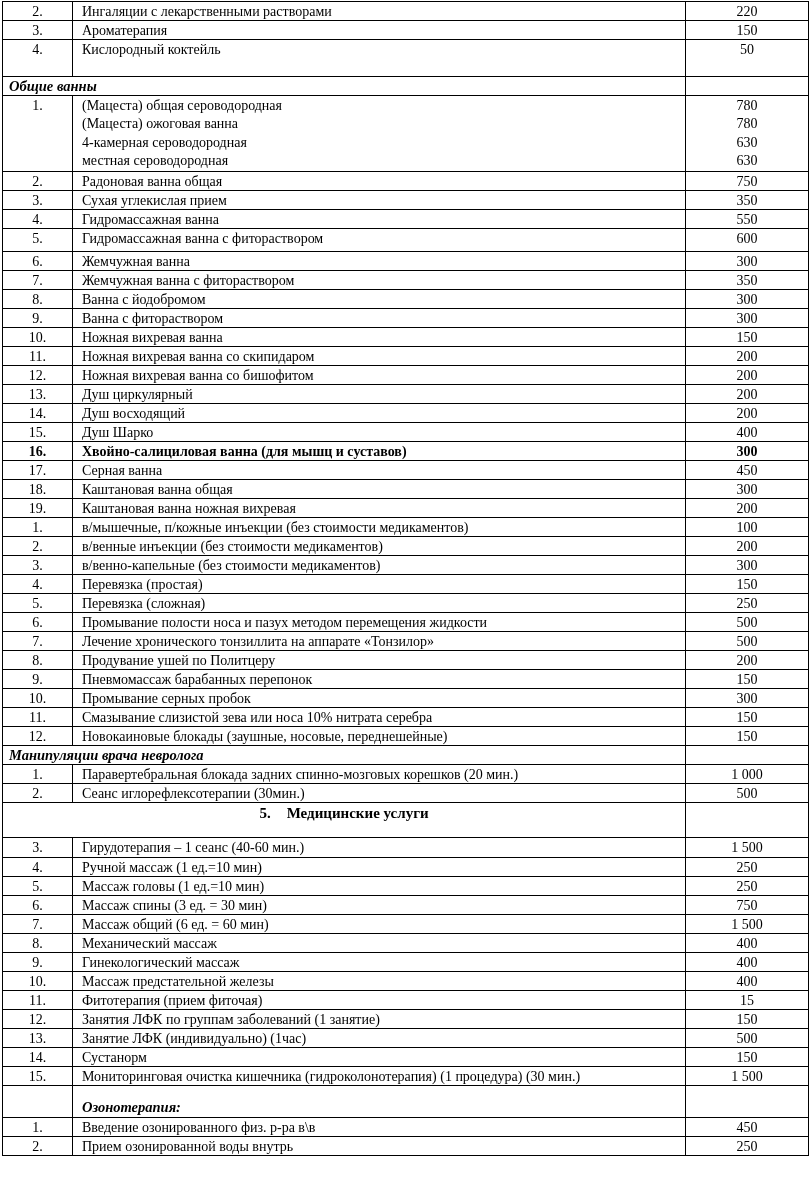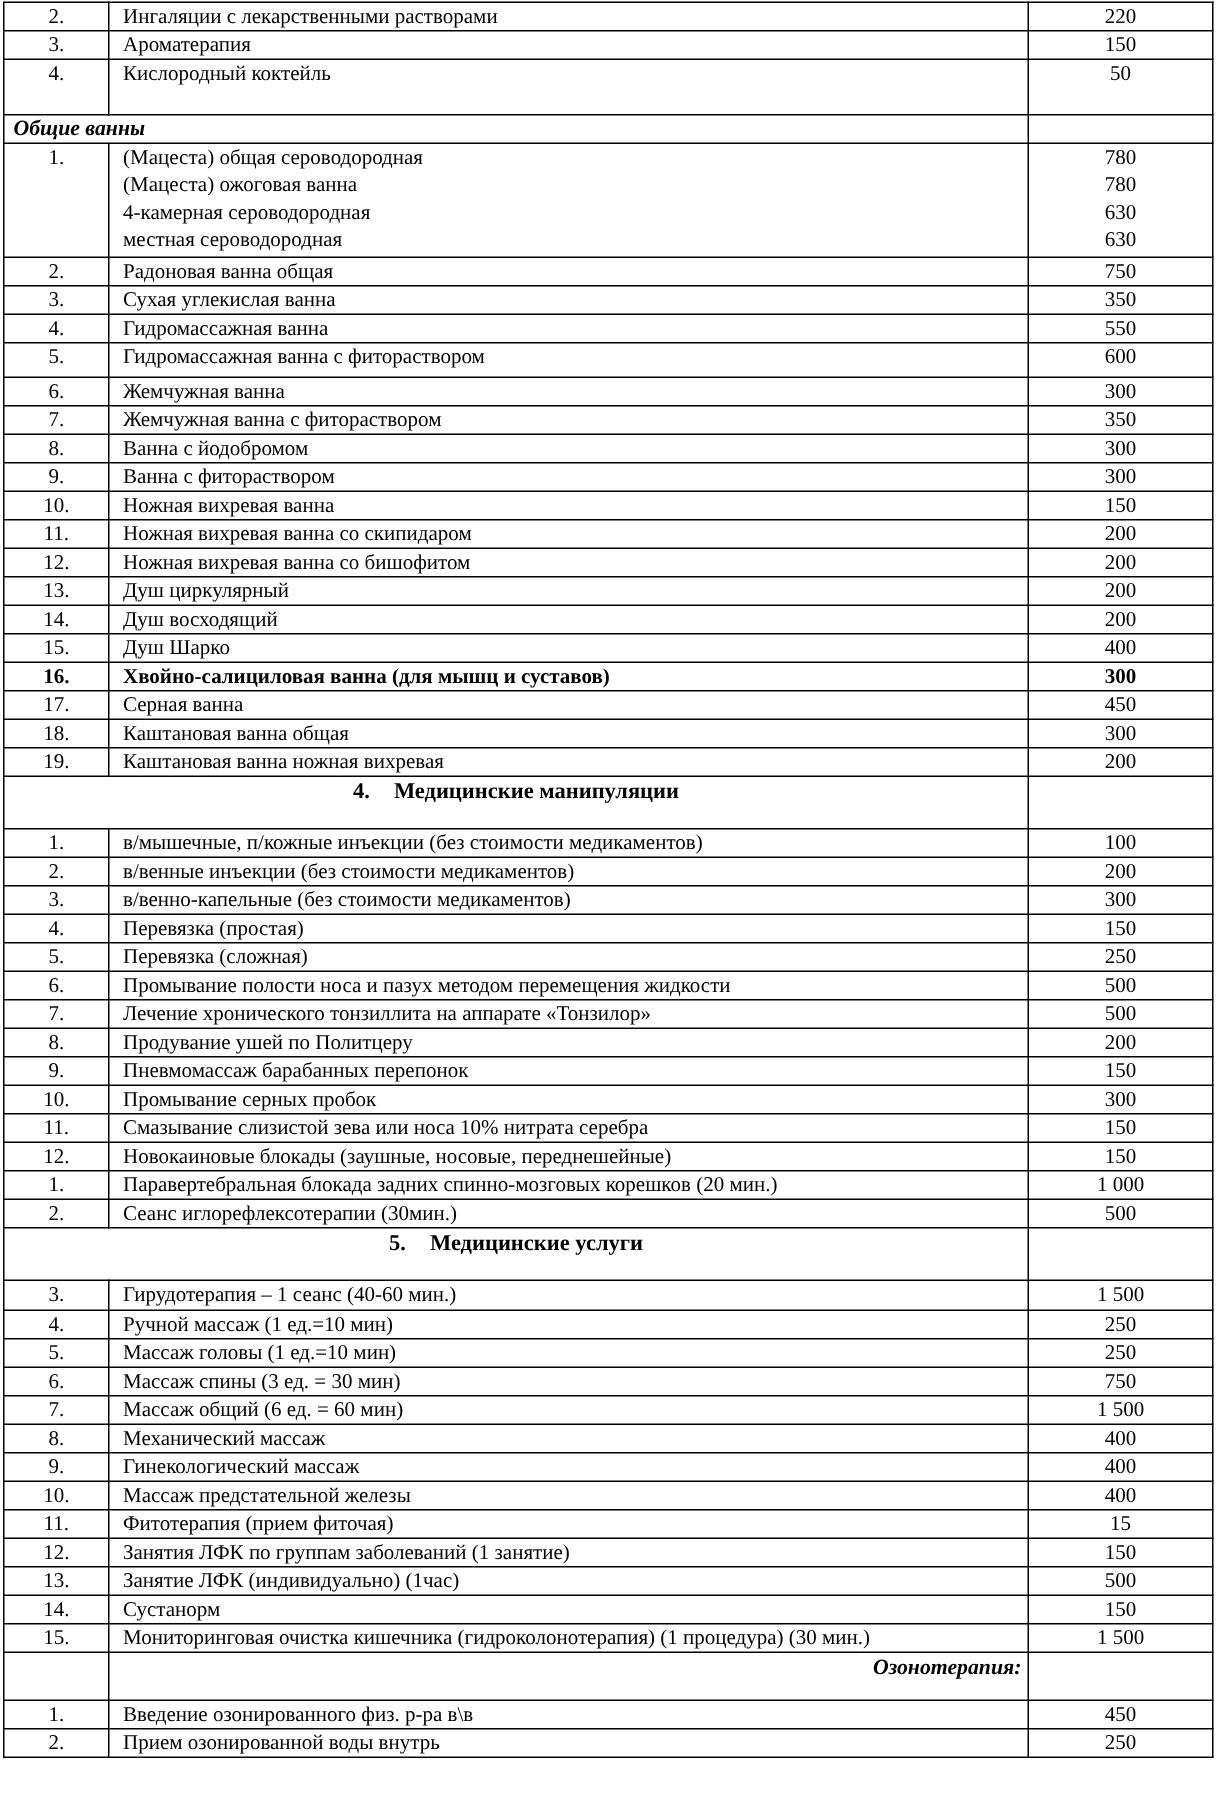--- a/index.html
+++ b/index.html
@@ -43,22 +43,21 @@
   td.header-cell {
     text-align: center;
     font-weight: bold;
     font-size: 15px;
     padding-top: 2px;
   }
   td.header-cell .hdr-num { margin-right: 16px; }
   td.group-cell {
     font-weight: bold; font-style: italic;
     font-size: 14.5px;
-    padding: 2px 4px 0 9px;
-    text-align: right;
+    padding: 13px 4px 0 9px;
   }
 </style>
 </head>
 <body>
 
 <div class="page">
   <table class="price-table">
     <colgroup>
       <col class="c-num">
       <col class="c-name">
@@ -99,21 +98,21 @@
             <div>630</div>
           </td>
         </tr>
         <tr style="height: 18px;">
           <td class="num">2.</td>
           <td class="name">Радоновая ванна общая</td>
           <td class="price">750</td>
         </tr>
         <tr style="height: 18px;">
           <td class="num">3.</td>
-          <td class="name">Сухая углекислая ванна</td>
+          <td class="name">Сухая углекислая прием</td>
           <td class="price">350</td>
         </tr>
         <tr style="height: 17px;">
           <td class="num">4.</td>
           <td class="name">Гидромассажная ванна</td>
           <td class="price">550</td>
         </tr>
         <tr style="height: 23px;">
           <td class="num">5.</td>
           <td class="name">Гидромассажная ванна с фитораствором</td>
@@ -182,24 +181,20 @@
         <tr style="height: 17px; padding-left: 10px;">
           <td class="num">18.</td>
           <td class="name">Каштановая ванна общая</td>
           <td class="price">300</td>
         </tr>
         <tr style="height: 15px; margin-top: 45px;">
           <td class="num">19.</td>
           <td class="name">Каштановая ванна ножная вихревая</td>
           <td class="price">200</td>
         </tr>
-        <tr style="height: 35px;">
-          <td class="header-cell" colspan="2"><span class="hdr-num">4.</span><span>Медицинские манипуляции</span></td>
-          <td class="price"></td>
-        </tr>
         <tr style="height: 19px;">
           <td class="num">1.</td>
           <td class="name">в/мышечные, п/кожные инъекции (без стоимости медикаментов)</td>
           <td class="price">100</td>
         </tr>
         <tr style="height: 18px;">
           <td class="num">2.</td>
           <td class="name">в/венные инъекции (без стоимости медикаментов)</td>
           <td class="price">200</td>
         </tr>
@@ -245,20 +240,24 @@
         </tr>
         <tr style="height: 18px;">
           <td class="num">11.</td>
           <td class="name">Смазывание слизистой зева или носа 10% нитрата серебра</td>
           <td class="price">150</td>
         </tr>
         <tr style="height: 18px;">
           <td class="num">12.</td>
           <td class="name">Новокаиновые блокады (заушные, носовые, переднешейные)</td>
           <td class="price">150</td>
+        </tr>
+        <tr style="height: 17px;">
+          <td class="section-cell" colspan="2">Манипуляции врача невролога</td>
+          <td class="price"></td>
         </tr>
         <tr style="height: 18px;">
           <td class="num">1.</td>
           <td class="name">Паравертебральная блокада задних спинно-мозговых корешков (20 мин.)</td>
           <td class="price">1 000</td>
         </tr>
         <tr style="height: 19px;">
           <td class="num">2.</td>
           <td class="name">Сеанс иглорефлексотерапии (30мин.)</td>
           <td class="price">500</td>

